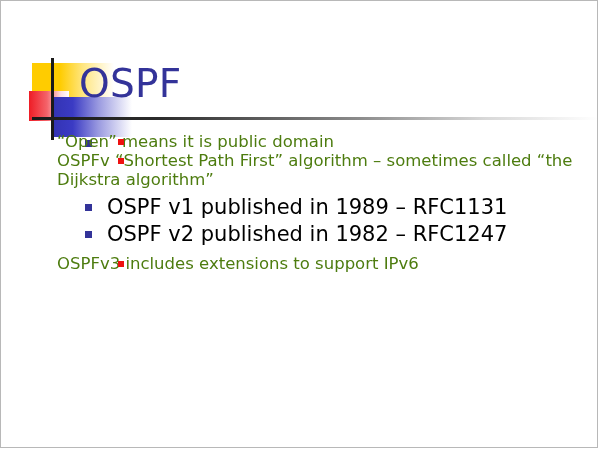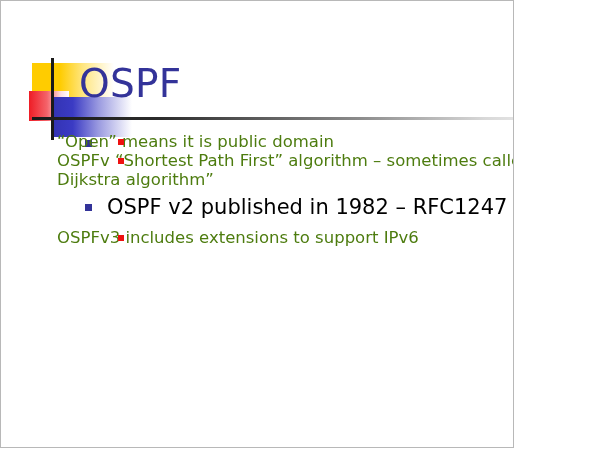--- a/index.html
+++ b/index.html
@@ -9,21 +9,21 @@
   }
   body {
     width: 600px;
     height: 450px;
     font-family: "DejaVu Sans", sans-serif;
     overflow: hidden;
   }
 
   #slide {
     position: relative;
-    width: 514px;
+    width: 598px;
     height: 448px;
     background: #ffffff;
     border: 1px solid #b8b8b8;
     box-sizing: border-box;
     overflow: hidden;
   }
 
   
   #logo {
     position: absolute;
@@ -166,20 +166,24 @@
     </div>
 
     <div class="bullet lvl2">
       <span class="marker"></span>
       <span class="txt">OSPFv “Shortest Path First” algorithm – sometimes called “the Dijkstra algorithm”</span>
     </div>
 
     <div class="gap-md"></div>
 
 
+    <div class="bullet lvl1">
+      <span class="marker"></span>
+      <span class="txt">OSPF v1 published in 1989 – RFC1131</span>
+    </div>
 
     <div class="bullet lvl1">
       <span class="marker"></span>
       <span class="txt">OSPF v2 published in 1982 – RFC1247</span>
     </div>
 
 
     <div class="gap-md"></div>
 
     <div class="bullet lvl2">

